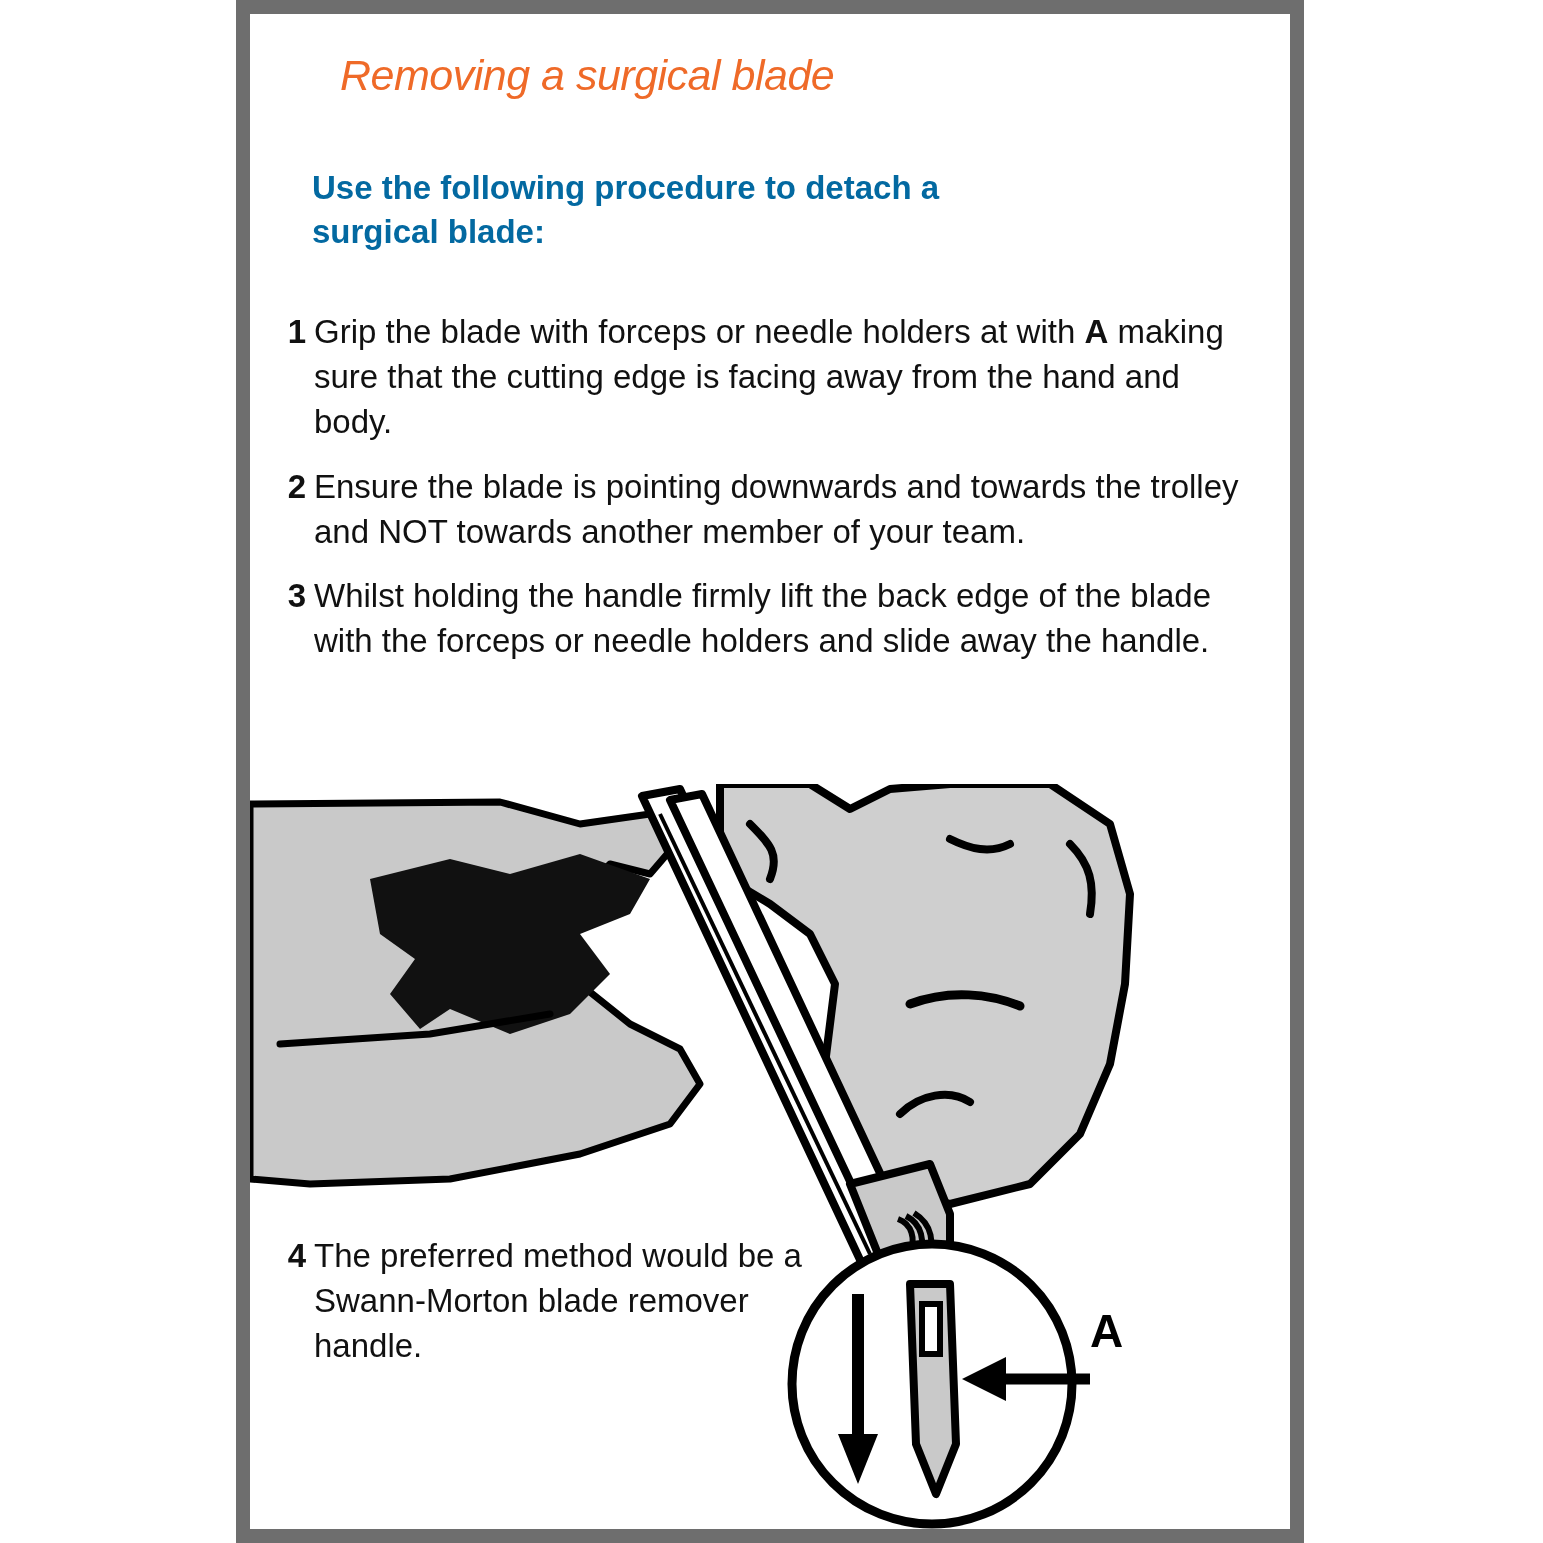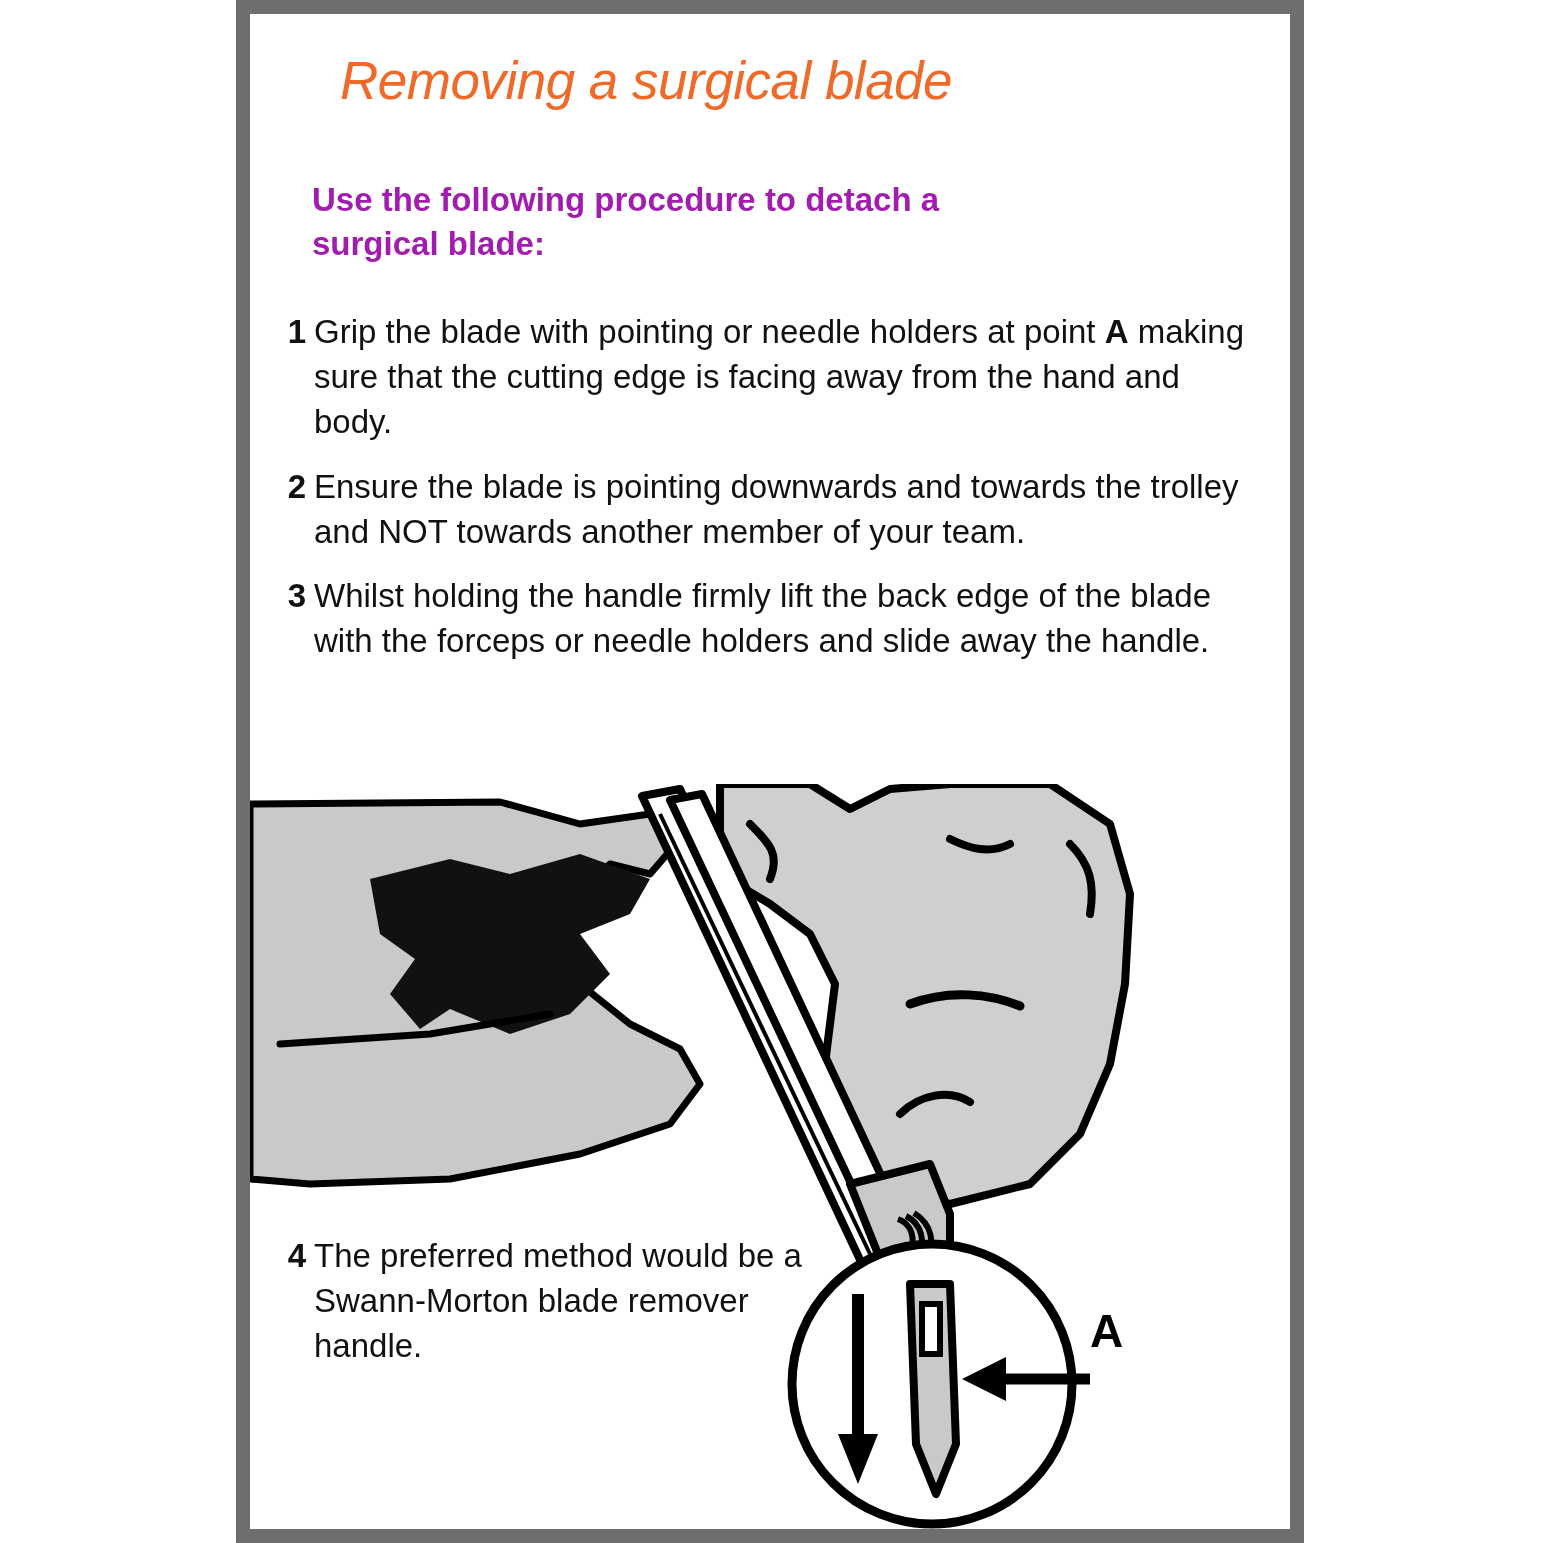--- a/index.html
+++ b/index.html
@@ -36,37 +36,36 @@
     width: 1040px;
     height: 1515px;
     background: #ffffff;
     overflow: hidden;
   }
   .title {
     position: absolute;
     left: 90px;
     top: 38px;
     width: 900px;
-    font-size: 53px;
+    font-size: 43px;
     font-style: italic;
     font-weight: normal;
     color: #ef6a28;
     letter-spacing: -0.5px;
     line-height: 1.1;
   }
   .intro {
     position: absolute;
     left: 62px;
     top: 152px;
     width: 790px;
     font-size: 33px;
     font-weight: bold;
-    color: #a21caf;
+    color: #0369a1;
     line-height: 1.33;
-    margin-top: 12px;
   }
   .steps {
     position: absolute;
     left: 22px;
     top: 296px;
     width: 1010px;
   }
   .step {
     position: relative;
     display: flex;
@@ -137,21 +136,21 @@
 
     <div class="intro">
       <span>Use the following procedure to </span><b>detach</b><span> a</span><br>
       <span>surgical blade:</span>
     </div>
 
     <div class="steps">
 
       <div class="step">
         <div class="step-num">1</div>
-        <div class="step-text"><span>Grip the blade with pointing or needle holders at point </span><b>A</b><span> making sure that the cutting edge is facing away from the hand and body.</span></div>
+        <div class="step-text"><span>Grip the blade with forceps or needle holders at with </span><b>A</b><span> making sure that the cutting edge is facing away from the hand and body.</span></div>
       </div>
 
       <div class="step">
         <div class="step-num">2</div>
         <div class="step-text">Ensure the blade is pointing downwards and towards the trolley and NOT towards another member of your team.</div>
       </div>
 
       <div class="step">
         <div class="step-num">3</div>
         <div class="step-text">Whilst holding the handle firmly lift the back edge of the blade with the forceps or needle holders and slide away the handle.</div>

